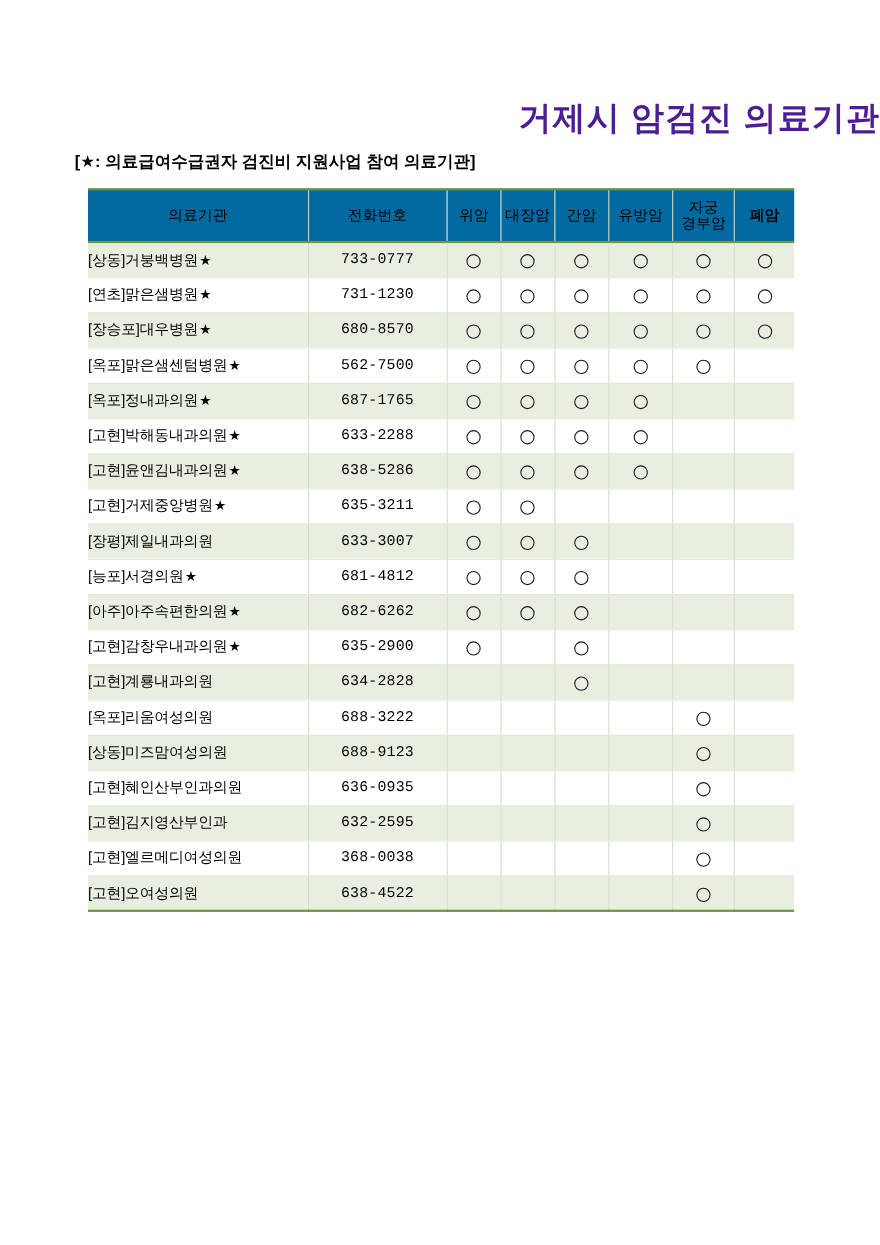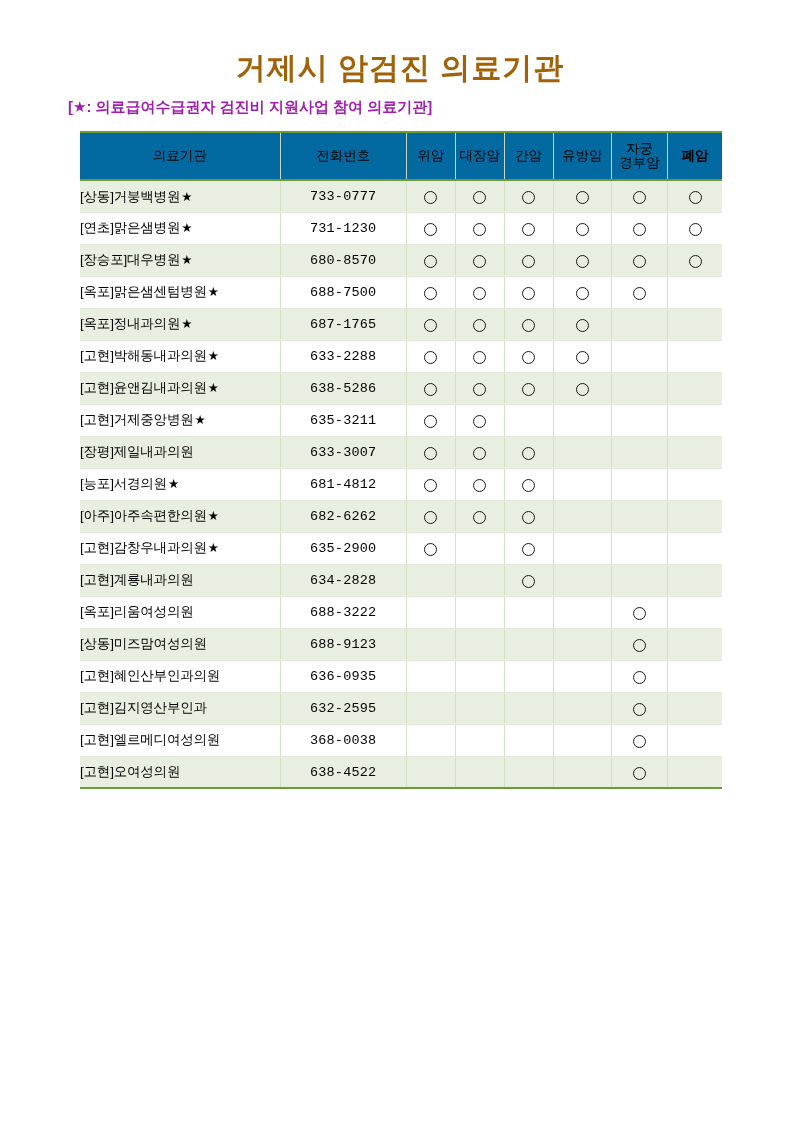--- a/index.html
+++ b/index.html
@@ -14,37 +14,37 @@
     color: #000000;
     overflow: hidden;
   }
   .page {
     position: relative;
     width: 800px;
     height: 1132px;
     box-sizing: border-box;
   }
   .doc-title {
-    text-align: center;
+    text-align: right;
     font-size: 30px;
     font-weight: bold;
     letter-spacing: 1px;
     margin: 0;
-    padding-top: 50px;
+    padding-top: 90px;
     line-height: 1.2;
-    color: #a16207;
+    color: #4c1d95;
   }
   .doc-subtitle {
     margin: 0;
     padding-left: 68px;
     padding-top: 12px;
     font-size: 15px;
     font-weight: bold;
     letter-spacing: 0px;
-    color: #a21caf;
+    color: #000000;
   }
   .table-wrap {
     padding-left: 80px;
     padding-right: 78px;
     padding-top: 14px;
     box-sizing: border-box;
   }
   table.cancer-table {
     width: 642px;
     border-collapse: collapse;
@@ -182,21 +182,21 @@
             <td class="cell-phone">680-8570</td>
             <td class="cell-mark"><span class="mark-o" title="O"></span></td>
             <td class="cell-mark"><span class="mark-o" title="O"></span></td>
             <td class="cell-mark"><span class="mark-o" title="O"></span></td>
             <td class="cell-mark"><span class="mark-o" title="O"></span></td>
             <td class="cell-mark"><span class="mark-o" title="O"></span></td>
             <td class="cell-mark"><span class="mark-o" title="O"></span></td>
           </tr>
           <tr class="row-plain">
             <td class="cell-inst"><span>[옥포]맑은샘센텀병원</span><span class="star">★</span></td>
-            <td class="cell-phone">688-7500</td>
+            <td class="cell-phone">562-7500</td>
             <td class="cell-mark"><span class="mark-o" title="O"></span></td>
             <td class="cell-mark"><span class="mark-o" title="O"></span></td>
             <td class="cell-mark"><span class="mark-o" title="O"></span></td>
             <td class="cell-mark"><span class="mark-o" title="O"></span></td>
             <td class="cell-mark"><span class="mark-o" title="O"></span></td>
             <td class="cell-mark"></td>
           </tr>
           <tr class="row-shade">
             <td class="cell-inst"><span>[옥포]정내과의원</span><span class="star">★</span></td>
             <td class="cell-phone">687-1765</td>

